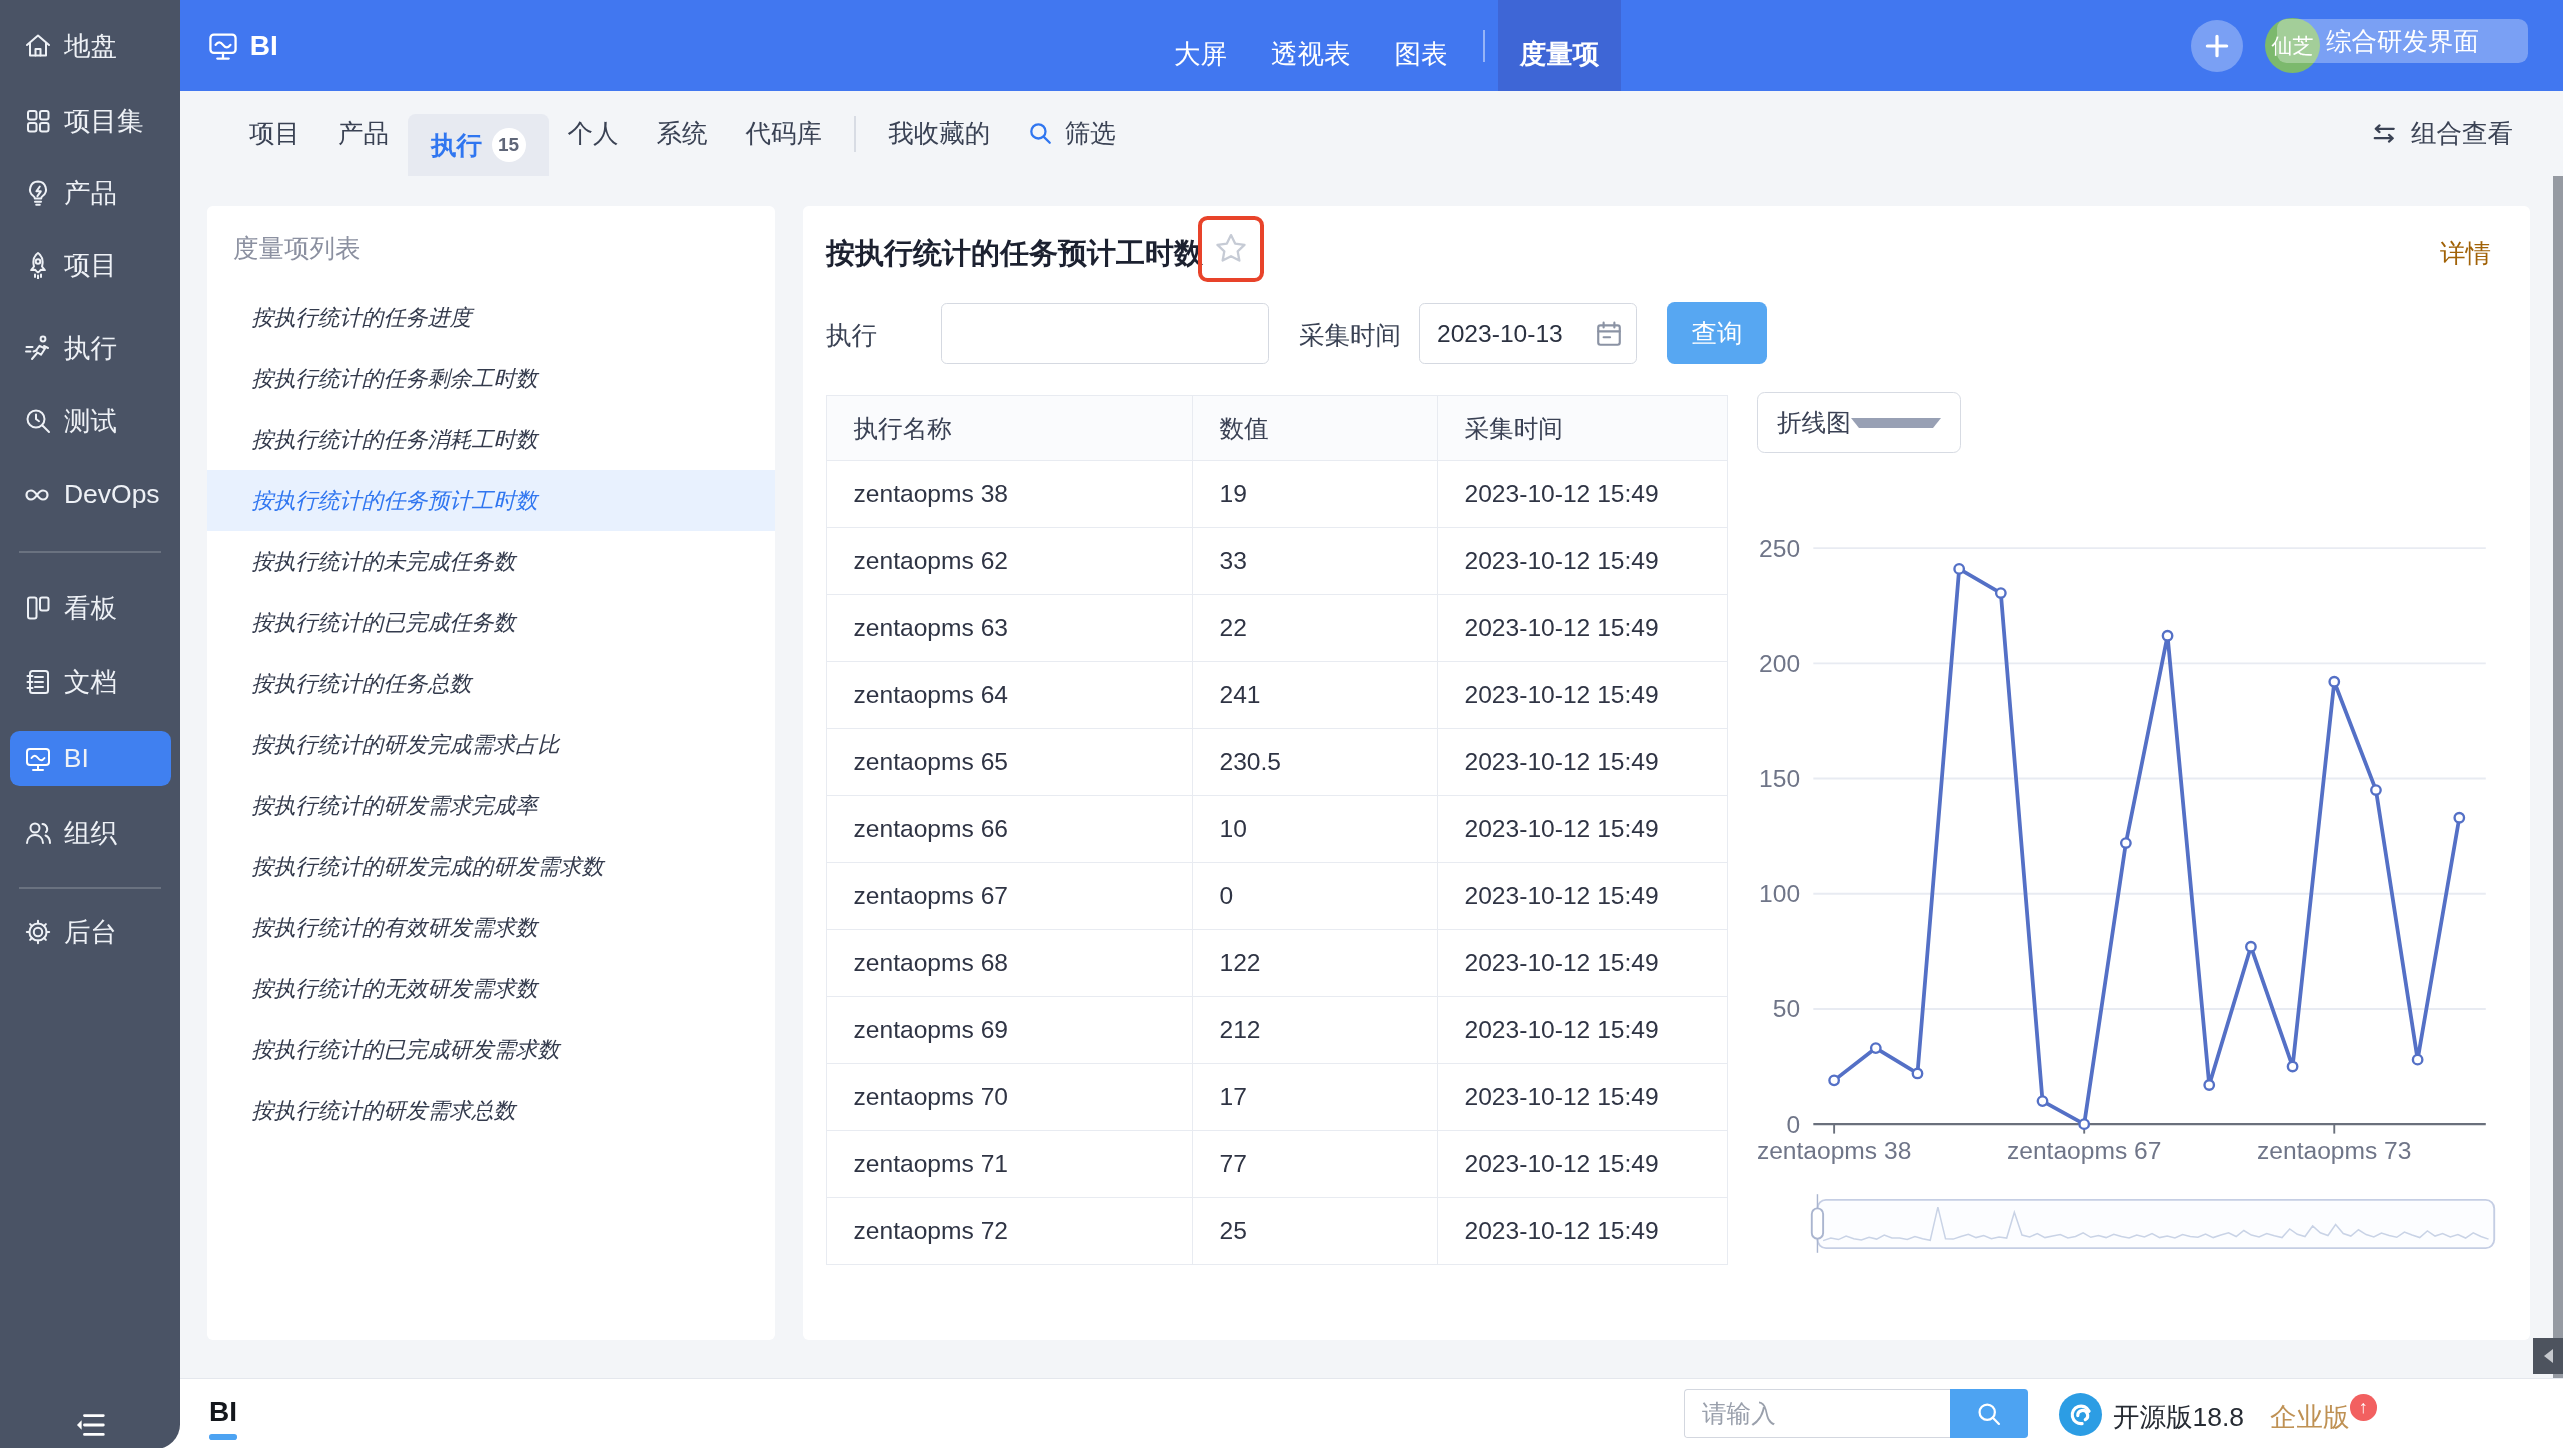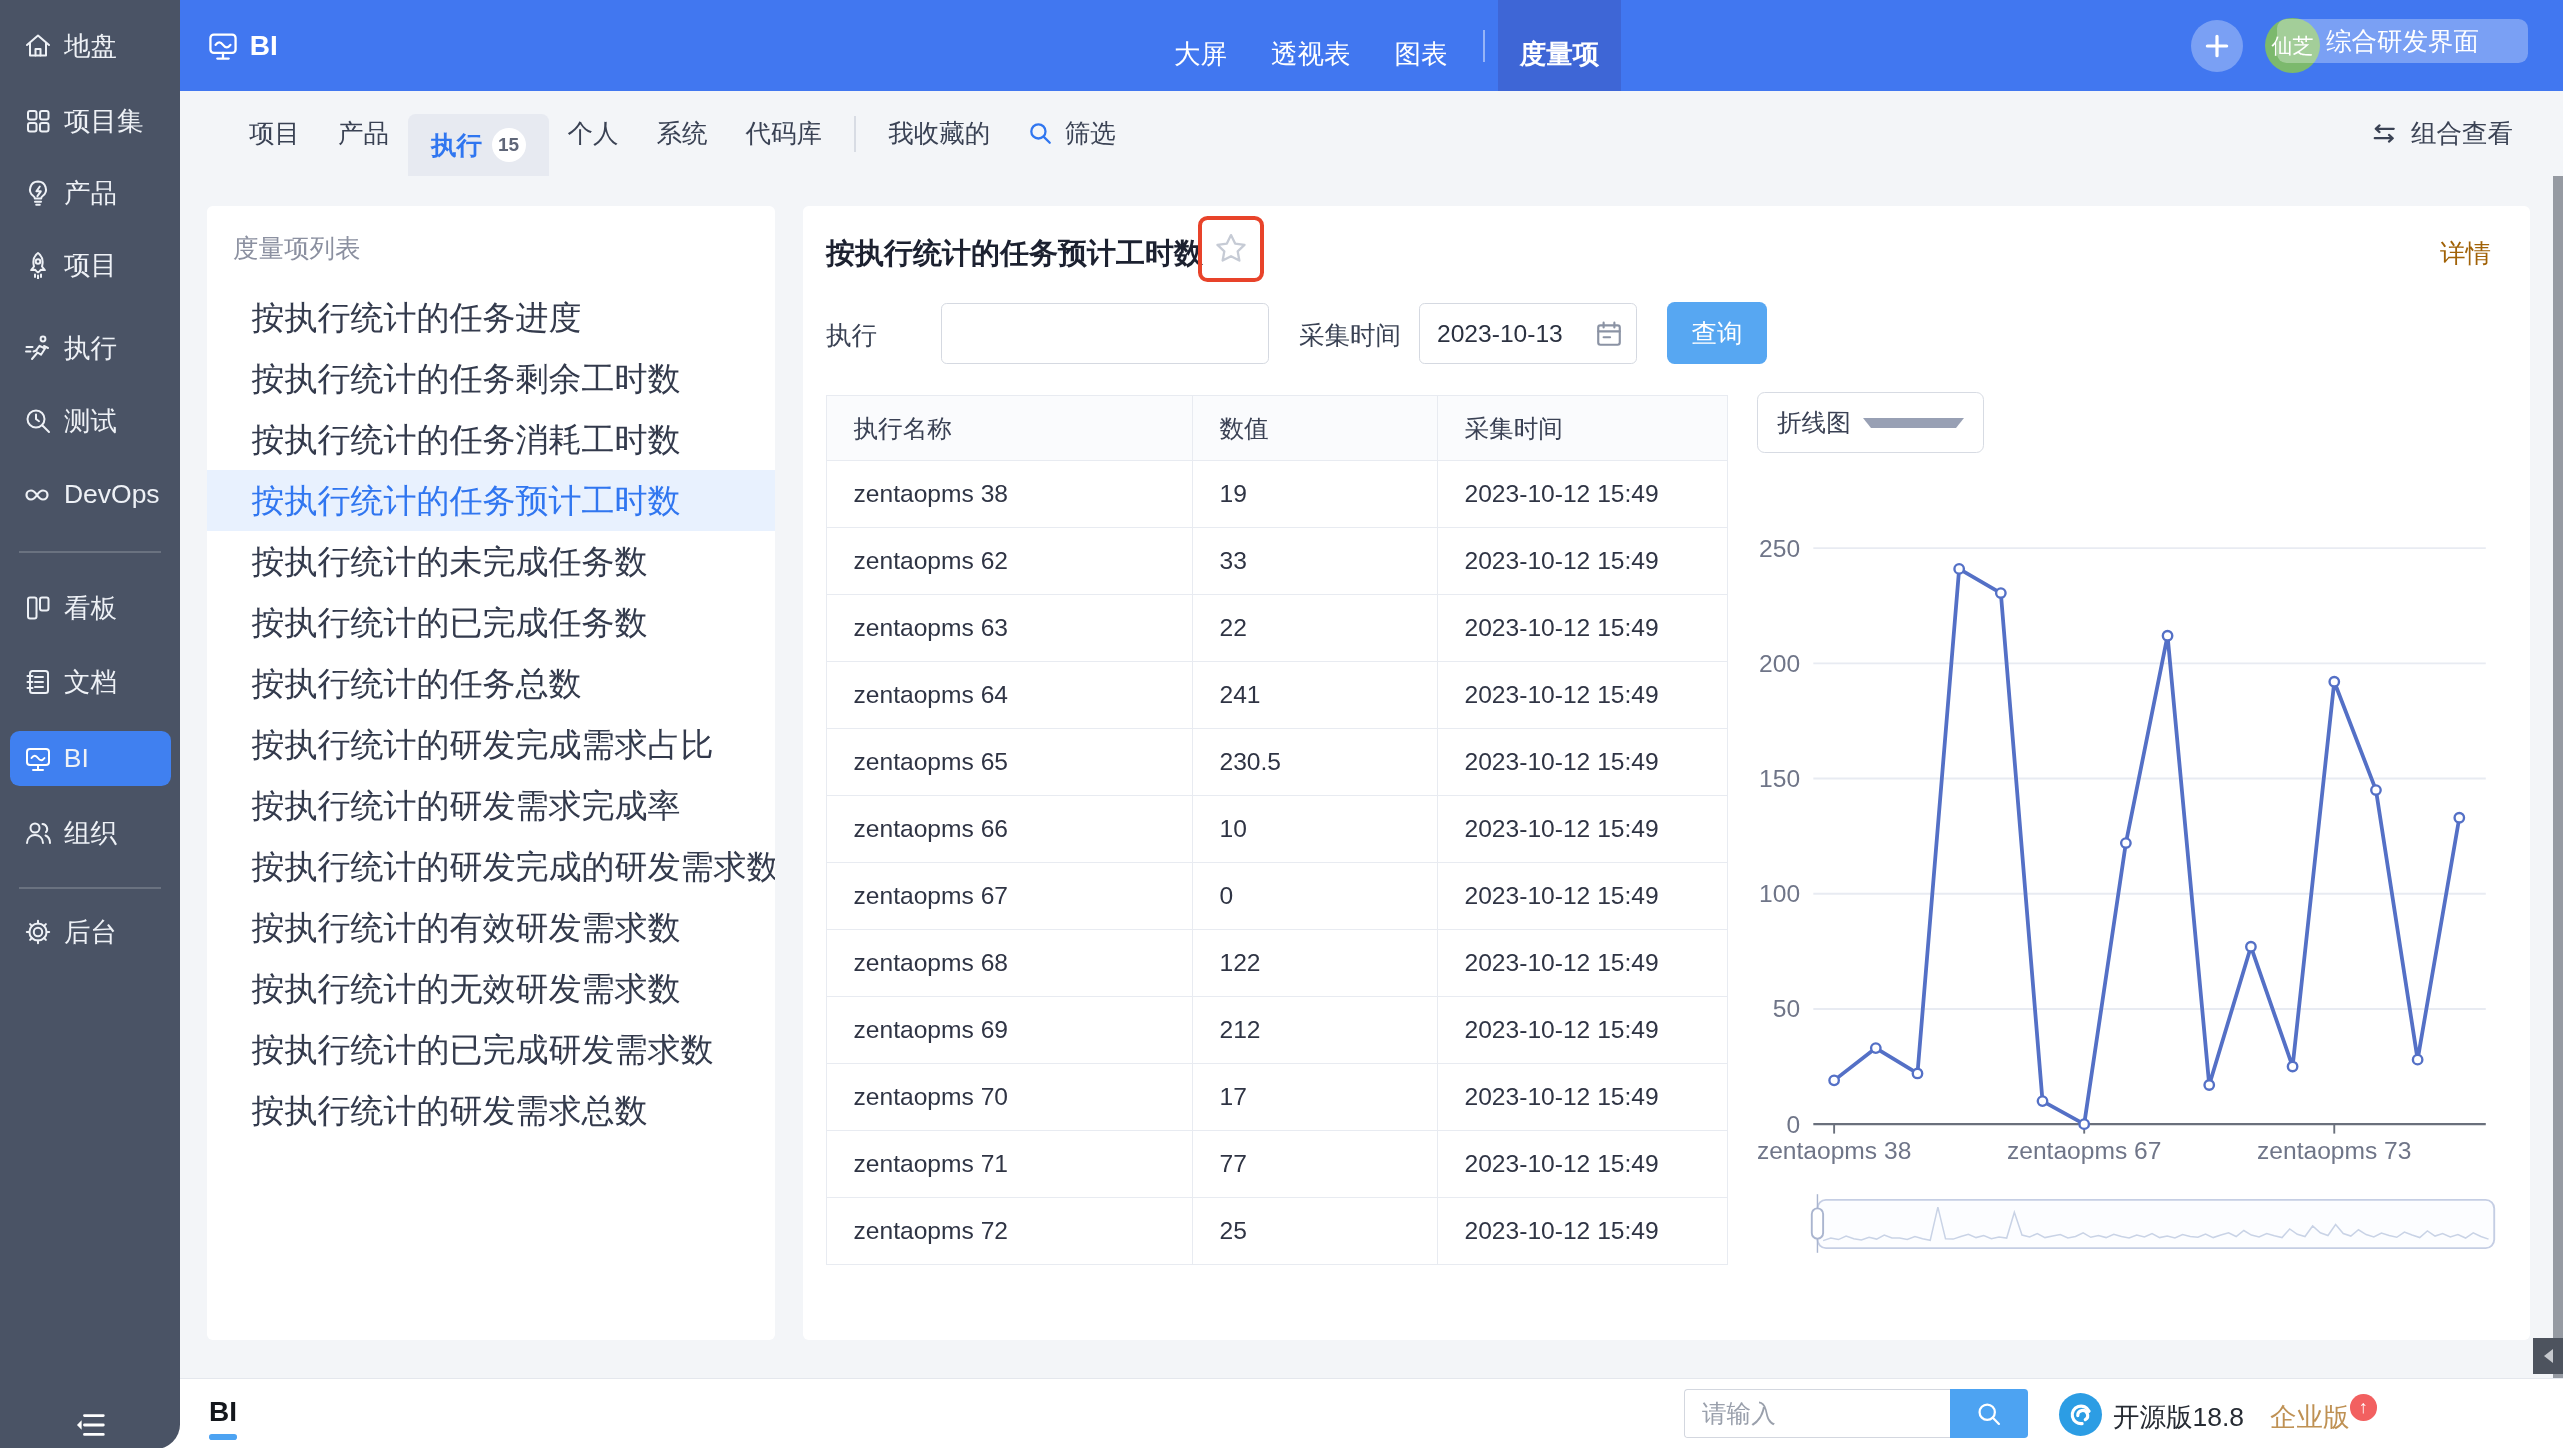--- a/index.html
+++ b/index.html
@@ -50,22 +50,22 @@
   .sn-filter span { font-size:25.5px; color:#3a4254; }
   .sn-combo { position:absolute; right:50px; top:0; height:85px; display:flex; align-items:center; gap:13.2px; }
   .sn-combo span { font-size:25.5px; color:#3a4254; }
 
   
   .content { position:absolute; left:180px; top:176px; width:2383px; height:1202px; background:#f3f5f8; }
   .panel { position:absolute; background:#fff; border-radius:5.7px; }
   .list-panel { left:26.5px; top:30px; width:568px; height:1134px; }
   .lp-title { position:absolute; left:26.5px; top:24.6px; font-size:25.5px; color:#8b90a0; }
   .lp-list { position:absolute; left:0; top:81px; width:568px; list-style:none; }
-  .lp-list li { height:61px; line-height:61px; padding-left:45px; font-size:33px; color:#333a4c;
-                font-weight:500; white-space:nowrap; overflow:hidden; }
+  .lp-list li { height:61px; line-height:61px; padding-left:45px; font-size:22px; color:#333a4c;
+                font-weight:500; white-space:nowrap; overflow:hidden;font-style:italic; }
   .lp-list li.active { background:#e8f1fe; color:#3076f0; }
 
   .detail-panel { left:623px; top:30px; width:1727px; height:1134px; }
   .dp-title { position:absolute; left:23px; top:28px; font-size:29px; font-weight:bold; color:#1c2130; }
   .dp-starbox { position:absolute; left:395px; top:9.5px; width:66px; height:66px; border:4.7px solid #e8432a;
                 border-radius:9.5px; display:flex; align-items:center; justify-content:center; }
   .dp-detail-link { position:absolute; right:39px; top:30px; font-size:25.5px; color:#a16207; }
 
   .dp-filter-label { position:absolute; top:112px; font-size:25.5px; color:#3a4254; }
   .f-exec-label { left:23px; }
@@ -77,21 +77,21 @@
   .f-date span { font-size:24.6px; color:#2b3140; flex:1; }
   .f-query { position:absolute; left:864px; top:96px; width:100px; height:62px; background:#57a7f2; border:none;
              border-radius:7.6px; color:#fff; font-size:25.5px; }
 
   table.dp-table { position:absolute; left:23px; top:189px; width:901px; border-collapse:collapse; table-layout:fixed; }
   .dp-table th, .dp-table td { border:1.9px solid #e8ebf1; font-weight:normal; text-align:left;
                                padding-left:26.5px; font-size:24.6px; overflow:hidden; white-space:nowrap; }
   .dp-table th { height:65px; background:#fafbfd; color:#3a4154; }
   .dp-table td { height:67px; color:#2f3444; }
 
-  .dp-select { position:absolute; left:954px; top:186px; width:227px; height:61px; border:1.9px solid #d7dbe3;
+  .dp-select { position:absolute; left:954px; top:186px; width:204px; height:61px; border:1.9px solid #d7dbe3;
                border-radius:7.6px; background:#fff; display:flex; align-items:center; padding:0 19px; }
   .dp-select span { font-size:24.6px; color:#3a4154; flex:1; }
   .caret-down { width:0; height:0; border-left:8.5px solid transparent; border-right:8.5px solid transparent;
                 border-top:10.4px solid #98a0b4; }
 
   .dp-chart { position:absolute; left:946px; top:274px; width:768px; height:700px; }
   .axis-label { font-size:26px; fill:#6f7588; font-family:"Liberation Sans","DejaVu Sans",sans-serif; }
   .dp-mini { position:absolute; left:1005px; top:988px; width:690px; height:59px; }
 
   

